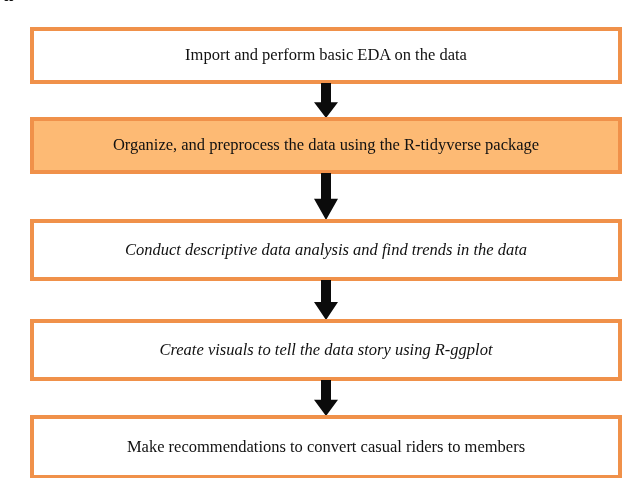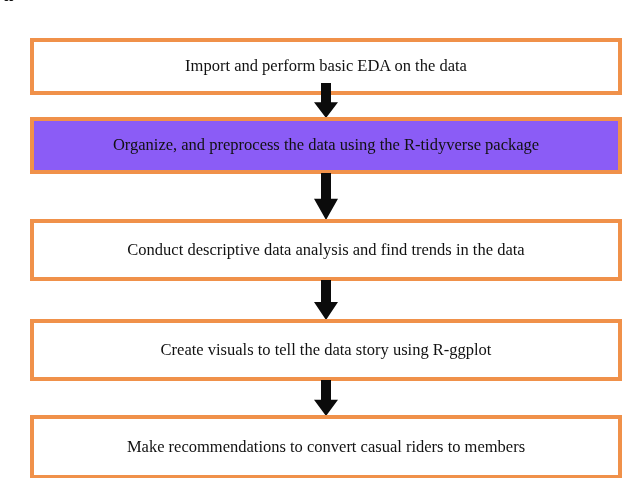--- a/index.html
+++ b/index.html
@@ -74,51 +74,51 @@
 </style>
 </head>
 <body style="background: rgb(255, 255, 255);">
 
 <div id="canvas">
 
   <div class="crop-remnant">n</div>
 
   <div class="flow">
 
-    <div class="node" id="n1" style="left: 0px; top: 11px; width: 592px; height: 57px; border-color: rgb(240, 145, 74); background: rgb(255, 255, 255);">
+    <div class="node" id="n1" style="left: 0px; top: 0px; width: 592px; height: 57px; border-color: rgb(240, 145, 74); background: rgb(255, 255, 255);">
       <span class="node-label" style="color: rgb(17, 17, 17);">Import and perform basic EDA on the data</span>
     </div>
 
     <div class="connector" id="c1" style="left: 283px; top: 56px; height: 35px;">
       <svg viewBox="0 0 26 40" preserveAspectRatio="none" width="26" height="100%">
         <polygon points="8,0 18,0 18,22 25,22 13,40 1,22 8,22" fill="#0B0B0B"></polygon>
       </svg>
     </div>
 
-    <div class="node" id="n2" style="left: 0px; top: 90px; width: 592px; height: 57px; border-color: rgb(240, 145, 74); background: #8b5cf6;">
+    <div class="node" id="n2" style="left: 0px; top: 90px; width: 592px; height: 57px; border-color: rgb(240, 145, 74); background: #fdba74;">
       <span class="node-label" style="color: rgb(17, 17, 17);">Organize, and preprocess the data using the R-tidyverse package</span>
     </div>
 
     <div class="connector" id="c2" style="left: 283px; top: 146px; height: 47px;">
       <svg viewBox="0 0 26 40" preserveAspectRatio="none" width="26" height="100%">
         <polygon points="8,0 18,0 18,22 25,22 13,40 1,22 8,22" fill="#0B0B0B"></polygon>
       </svg>
     </div>
 
-    <div class="node" id="n3" style="left: 0px; top: 192px; width: 592px; height: 62px; border-color: rgb(240, 145, 74); background: rgb(255, 255, 255);">
+    <div class="node" id="n3" style="left: 0px; top: 192px; width: 592px; height: 62px; border-color: rgb(240, 145, 74); background: rgb(255, 255, 255); font-style: italic;">
       <span class="node-label" style="color: rgb(17, 17, 17);">Conduct descriptive data analysis and find trends in the data</span>
     </div>
 
     <div class="connector" id="c3" style="left: 283px; top: 253px; height: 40px;">
       <svg viewBox="0 0 26 40" preserveAspectRatio="none" width="26" height="100%">
         <polygon points="8,0 18,0 18,22 25,22 13,40 1,22 8,22" fill="#0B0B0B"></polygon>
       </svg>
     </div>
 
-    <div class="node" id="n4" style="left: 0px; top: 292px; width: 592px; height: 62px; border-color: rgb(240, 145, 74); background: rgb(255, 255, 255);">
+    <div class="node" id="n4" style="left: 0px; top: 292px; width: 592px; height: 62px; border-color: rgb(240, 145, 74); background: rgb(255, 255, 255); font-style: italic;">
       <span class="node-label" style="color: rgb(17, 17, 17);">Create visuals to tell the data story using R-ggplot</span>
     </div>
 
     <div class="connector" id="c4" style="left: 283px; top: 353px; height: 36px;">
       <svg viewBox="0 0 26 40" preserveAspectRatio="none" width="26" height="100%">
         <polygon points="8,0 18,0 18,22 25,22 13,40 1,22 8,22" fill="#0B0B0B"></polygon>
       </svg>
     </div>
 
     <div class="node" id="n5" style="left: 0px; top: 388px; width: 592px; height: 64px; border-color: rgb(240, 145, 74); background: rgb(255, 255, 255);">

